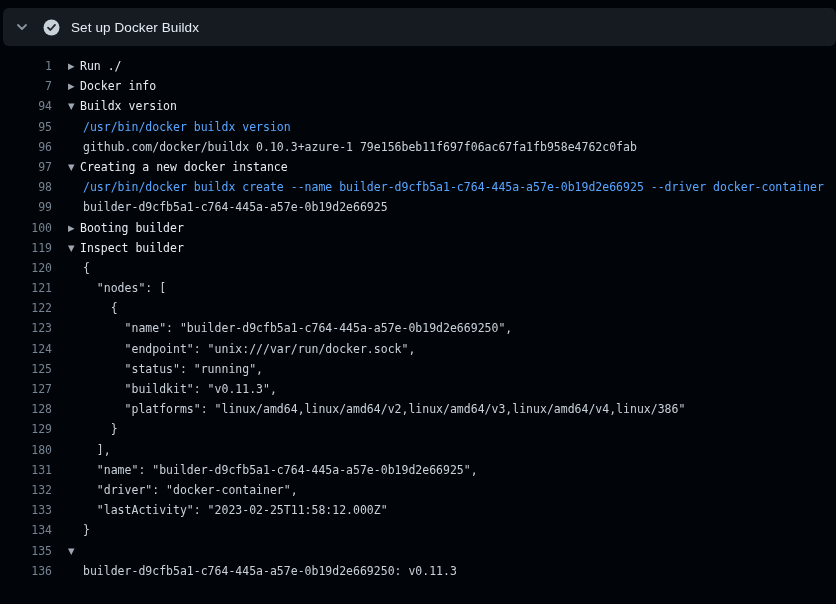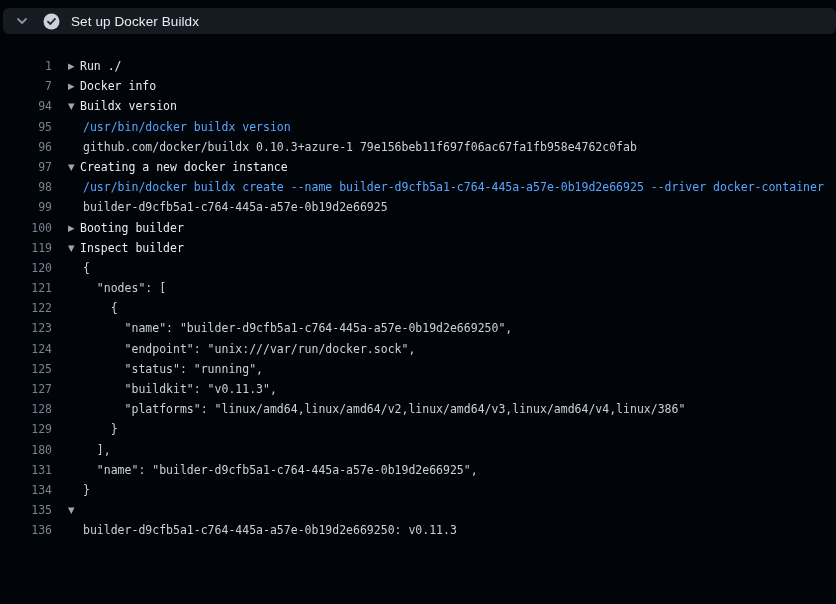--- a/index.html
+++ b/index.html
@@ -10,21 +10,21 @@
   }
   * { margin:0; padding:0; box-sizing:border-box; }
   html,body { width:836px; height:604px; overflow:hidden; }
   body {
     background:var(--page-bg);
     font-family:"DejaVu Sans Mono","Liberation Mono",monospace;
     position:relative;
   }
   
   .step-header {
-    position:absolute; top:8px; left:3px; right:0; height:26px;
+    position:absolute; top:8px; left:3px; right:0; height:38px;
     background:var(--header-bg); border-radius:6px;
     display:flex; align-items:center; padding-left:12px;
     cursor:pointer;
   }
   .chevron { width:14px; height:14px; display:inline-flex; align-items:center; justify-content:center; }
   .status-icon { width:17px; height:17px; margin-left:14px; display:inline-flex; }
   .step-title {
     margin-left:11px; color:var(--title-text);
     font-family:"Liberation Sans","DejaVu Sans",sans-serif;
     font-size:13.5px; font-weight:400; letter-spacing:.1px;
@@ -211,20 +211,34 @@
     </span>
   </div>
     <div class="line t-output">
     <span class="gutter">131</span>
     <span class="body">
       
       <span class="text">  "name": "builder-d9cfb5a1-c764-445a-a57e-0b19d2e66925",</span>
     </span>
   </div>
     <div class="line t-output">
+    <span class="gutter">132</span>
+    <span class="body">
+      
+      <span class="text">  "driver": "docker-container",</span>
+    </span>
+  </div>
+    <div class="line t-output">
+    <span class="gutter">133</span>
+    <span class="body">
+      
+      <span class="text">  "lastActivity": "2023-02-25T11:58:12.000Z"</span>
+    </span>
+  </div>
+    <div class="line t-output">
     <span class="gutter">134</span>
     <span class="body">
       
       <span class="text">}</span>
     </span>
   </div>
     <div class="line t-group_expanded">
     <span class="gutter">135</span>
     <span class="body">
       <span class="marker">▼</span>

